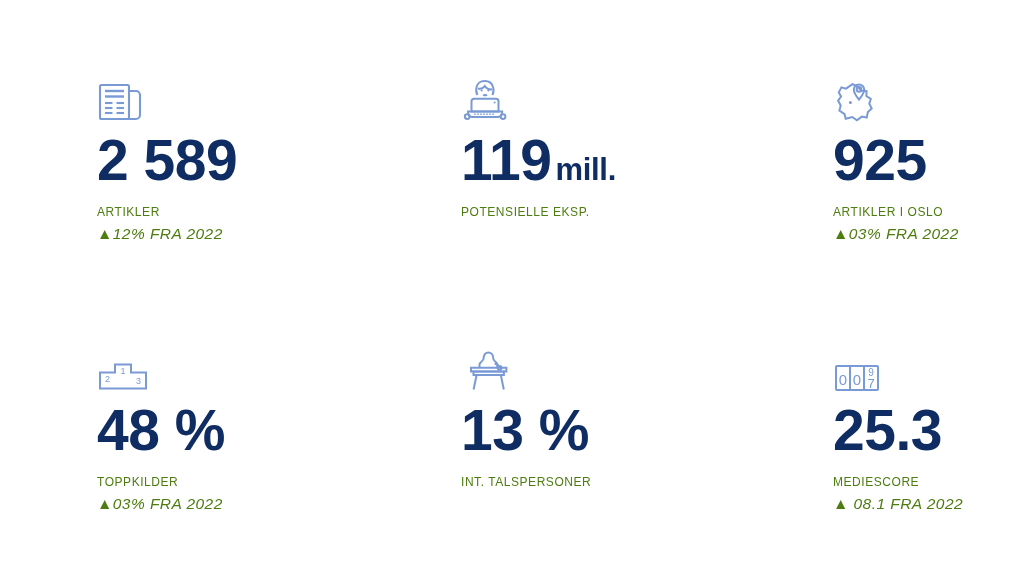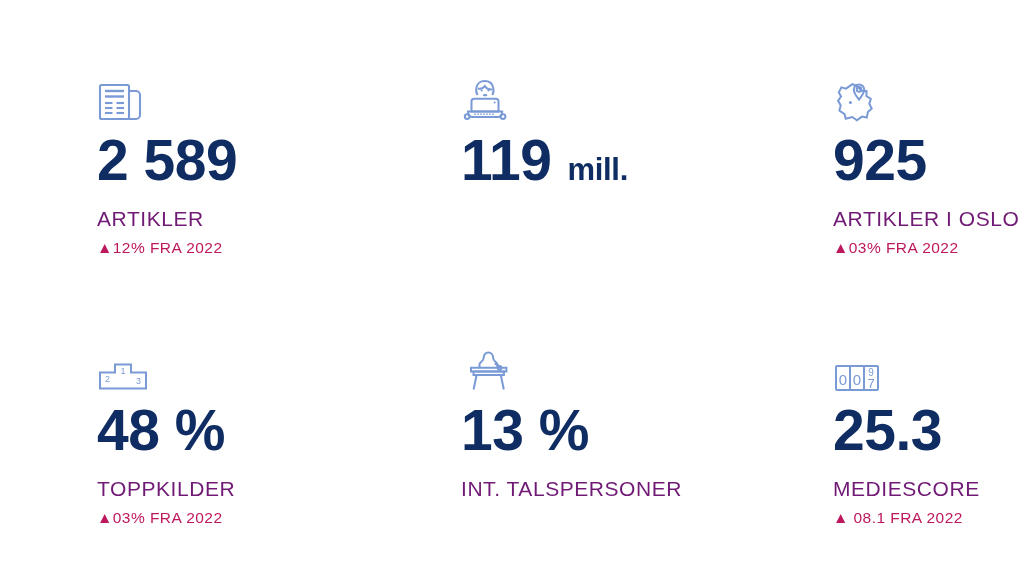--- a/index.html
+++ b/index.html
@@ -48,37 +48,38 @@
     font-weight: bold;
     line-height: 1;
     white-space: nowrap;
     margin: 0 0 14px 0;
     letter-spacing: -0.5px;
   }
   .v-big { font-size: 57px; }
   .v-unit {
     font-size: 31px;
     letter-spacing: -0.3px;
-    margin-left: 16px;
+    margin-left: 4px;
   }
 
   .stat-label {
-    color: #701a75;
-    font-size: 21px;
+    color: #4d7c0f;
+    font-size: 12px;
     letter-spacing: 0.55px;
     line-height: 1.55;
     white-space: nowrap;
     margin-top: 8px;
   }
   .stat-delta {
-    color: #be185d;
+    color: #4d7c0f;
     font-size: 15.5px;
     letter-spacing: 0.45px;
     line-height: 1.55;
     white-space: nowrap;
+    font-style: italic;
   }
 
   
   .row2 .stat-icon { height: 48px; }
 </style>
 </head>
 <body>
 
 <div class="board">
   <div class="grid">
@@ -125,20 +126,21 @@
             <line x1="29" y1="37.6" x2="29" y2="39"></line>
             <line x1="32" y1="37.6" x2="32" y2="39"></line>
           </g>
           <circle cx="6.2" cy="40.6" r="2.4"></circle>
           <circle cx="42" cy="40.6" r="2.4"></circle>
         </svg>
       </div>
       <div class="stat-value">
         <span class="v-big">119</span><span class="v-unit">mill.</span>
       </div>
+      <div class="stat-label">POTENSIELLE  EKSP.</div>
     </div>
 
     <div class="stat">
       <div class="stat-icon">
         <svg width="50" height="50" viewBox="0 0 50 50" fill="none" stroke="#7a9ad6" stroke-width="2">
           <path d="M19.5 8.2 13 12.6l-4.6-1.2-2.6 5 2.3 4-3 4.4 2.6 4.6-1.3 5.2 5.2 3.6 1.1 4.6 6.6-1.8 4.6 3.2 5-3.6 4.8 1 1.2-5.6 3.8-3.4-2.4-5 1.5-4.6-4.4-3 .2-4.8-5.6-.6-3.4-4.2z"></path>
           <path d="M31.2 13.6c0 3.8-5.2 10-5.2 10s-5.2-6.2-5.2-10a5.2 5.2 0 1 1 10.4 0z"></path>
           <circle cx="26" cy="13.4" r="2.3"></circle>
           <circle cx="17.4" cy="26.6" r="1.5" fill="#7a9ad6" stroke="none"></circle>
         </svg>

